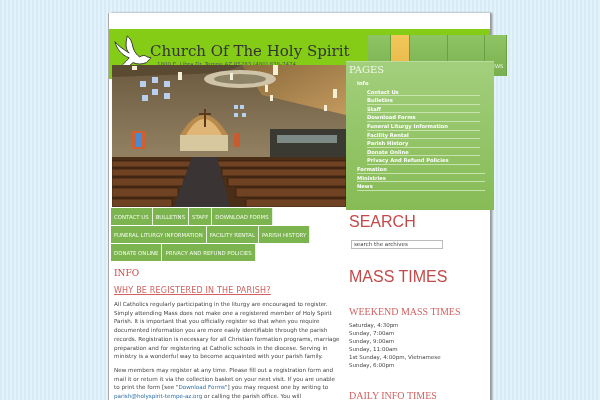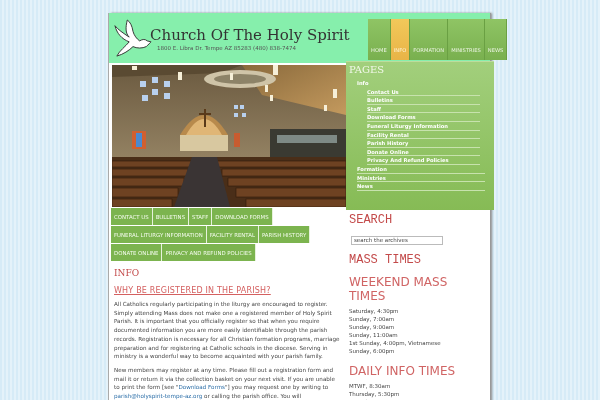--- a/index.html
+++ b/index.html
@@ -8,21 +8,21 @@
     background: #dceef8;
     background-image: repeating-linear-gradient(90deg, #d6ebf7 0px, #d6ebf7 2px, #e4f2fa 2px, #e4f2fa 4px);
     font-family: "DejaVu Sans", sans-serif;
     position: relative;
   }
   .page {
     position: absolute; left: 109px; top: 13px; width: 381px; height: 400px;
     background: #fff;
     box-shadow: 1px 0 0 #999, 2px 0 2px #888, -1px 0 0 #aaa;
   }
-  .header { position: absolute; left: 0; top: 0; width: 381px; height: 50px; background: #86efac; text-align: right; }
+  .header { position: absolute; left: 0; top: 16px; width: 381px; height: 50px; background: #84cc16; text-align: right; }
   .dove { position: absolute; left: 5px; top: 5px; width: 38px; height: 42px; }
   .site-title {
     position: absolute; left: 41px; top: 13px;
     font-family: "DejaVu Serif", serif; font-size: 15px; color: #333; letter-spacing: 0px;
   }
   .site-address {
     position: absolute; left: 48px; top: 32px;
     font-size: 5.5px; color: #555;
   }
   .topnav { position: absolute; left: 259px; top: 6px; height: 41px; display: flex; }
@@ -53,26 +53,26 @@
     padding: 0 3px; border-right: 1px solid #e7f2dc; height: 17px;
   }
 
   .content { position: absolute; left: 5px; top: 252px; width: 228px; }
   .info-h { font-family: "DejaVu Serif", serif; font-size: 9px; color: #c0392b; color:#c34a4a; margin-top: 3px; }
   .why-h { font-size: 8px; color: #d46060; margin-top: 8px; letter-spacing: 0.2px; text-decoration: underline; }
   .para { font-size: 5.6px; color: #444; line-height: 8.7px; margin-top: 5px; }
   .para a { color: #2d6fa8; }
 
   .sidebar-right { position: absolute; left: 240px; top: 200px; width: 138px; }
-  .sr-h { font-family: Liberation Mono, monospace; font-size: 12px; color: #c34a4a; }
+  .sr-h { font-family: Liberation Sans, sans-serif; font-size: 16px; color: #c34a4a; }
   .search-input {
     margin-top: 4px; margin-left: 2px; width: 92px; height: 9px; border: 1px solid #bbb; background: #fff;
     font-size: 5.5px; color: #444; padding-left: 2px; line-height: 7px; font-family: "DejaVu Sans", sans-serif;
   }
-  .sub-h { font-size: 12px; color: #d06464; margin-top: 8px; }
+  .sub-h { font-size: 10px; color: #d06464; margin-top: 20px; font-family: Liberation Serif, serif; }
   .times { margin-top: 4px; }
   .times .t { font-size: 5.5px; color: #444; line-height: 8.1px; }
 </style>
 </head>
 <body>
 
 <div class="page">
   <div class="header">
     <svg class="dove" viewBox="0 0 40 44">
       <path d="M14 2 C 12 10, 12 16, 16 20 C 10 16, 4 12, 1 8 C 3 16, 8 22, 16 25 C 12 30, 6 34, 3 40 C 10 38, 16 34, 20 30 C 24 32, 30 32, 34 30 C 36 28, 38 26, 39 25 L 35 24 C 33 22, 30 22, 27 24 C 24 22, 21 18, 20 14 C 19 8, 17 4, 14 2 Z" fill="#fff" stroke="#333" stroke-width="1"></path>
@@ -193,21 +193,21 @@
   <div class="content">
     <div class="info-h">INFO</div>
     <div class="why-h">WHY BE REGISTERED IN THE PARISH?</div>
     <p class="para">All Catholics regularly participating in the liturgy are encouraged to register. Simply attending Mass does not make one a registered member of Holy Spirit Parish. It is important that you officially register so that when you require documented information you are more easily identifiable through the parish records. Registration is necessary for all Christian formation programs, marriage preparation and for registering at Catholic schools in the diocese. Serving in ministry is a wonderful way to become acquainted with your parish family.</p>
     <p class="para"><span>New members may register at any time.  Please fill out a registration form and mail it or return it via the collection basket on your next visit. If you are unable to print the form [see "</span><a>Download Forms</a><span>"] you may request one by writing to </span><a>parish@holyspirit-tempe-az.org</a><span> or calling the parish office. You will</span></p>
   </div>
 
   <div class="sidebar-right">
     <div class="sr-h">SEARCH</div>
     <input class="search-input" value="search the archives" style="">
-    <div class="sr-h" style="margin-top:7px">MASS TIMES</div>
+    <div class="sr-h" style="margin-top:18px">MASS TIMES</div>
     <div class="sub-h">WEEKEND MASS TIMES</div>
     <div class="times">
       <div class="t">Saturday, 4:30pm</div>
       <div class="t">Sunday, 7:00am</div>
       <div class="t">Sunday, 9:00am</div>
       <div class="t">Sunday, 11:00am</div>
       <div class="t">1st Sunday, 4:00pm, Vietnamese</div>
       <div class="t">Sunday, 6:00pm</div>
     </div>
     <div class="sub-h">DAILY INFO TIMES</div>

